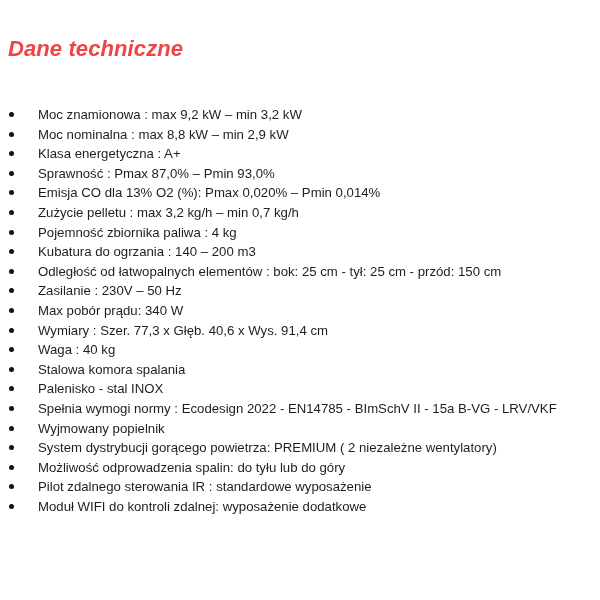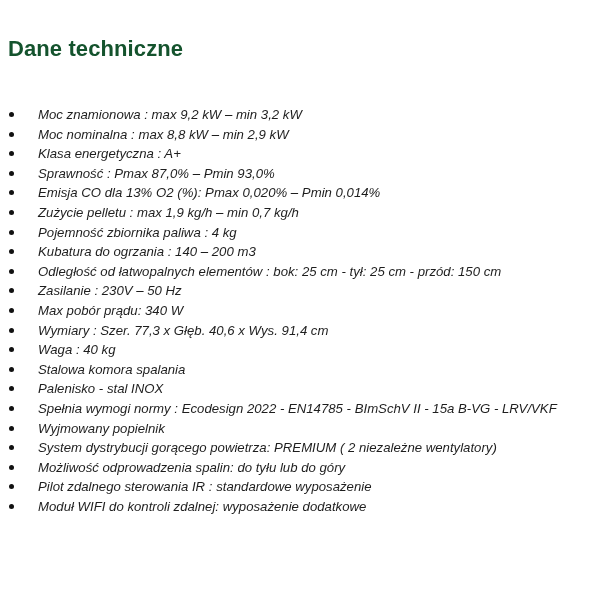--- a/index.html
+++ b/index.html
@@ -13,23 +13,24 @@
       position: relative;
       overflow: hidden;
       font-family: "Liberation Sans", "DejaVu Sans", sans-serif;
     }
     .title {
       position: absolute;
       left: 8px;
       top: 36px;
       font-size: 22px;
       font-weight: bold;
-      color: #14532d;
+      color: #ef4444;
       letter-spacing: 0.1px;
       margin: 0;
+      font-style: italic;
     }
     .spec-list {
       position: absolute;
       left: 0;
       top: 105px;
       margin: 0;
       padding: 0;
       list-style: none;
     }
     .spec-item {
@@ -46,21 +47,20 @@
       top: 7px;
       width: 5px;
       height: 5px;
       border-radius: 50%;
       background: #111111;
     }
     .spec-text {
       position: absolute;
       left: 38px;
       top: 0;
-      font-style: italic;
     }
   </style>
 </head>
 <body>
 
 <h1 class="title">Dane techniczne</h1>
 
 <ul class="spec-list">
   <li class="spec-item">
       <span class="bullet"></span>
@@ -77,21 +77,21 @@
   <li class="spec-item">
       <span class="bullet"></span>
       <span class="spec-text">Sprawność : Pmax 87,0% – Pmin 93,0%</span>
     </li>
   <li class="spec-item">
       <span class="bullet"></span>
       <span class="spec-text">Emisja CO dla 13% O2 (%): Pmax 0,020% – Pmin 0,014%</span>
     </li>
   <li class="spec-item">
       <span class="bullet"></span>
-      <span class="spec-text">Zużycie pelletu : max 1,9 kg/h – min 0,7 kg/h</span>
+      <span class="spec-text">Zużycie pelletu : max 3,2 kg/h – min 0,7 kg/h</span>
     </li>
   <li class="spec-item">
       <span class="bullet"></span>
       <span class="spec-text">Pojemność zbiornika paliwa : 4 kg</span>
     </li>
   <li class="spec-item">
       <span class="bullet"></span>
       <span class="spec-text">Kubatura do ogrzania : 140 – 200 m3</span>
     </li>
   <li class="spec-item">

